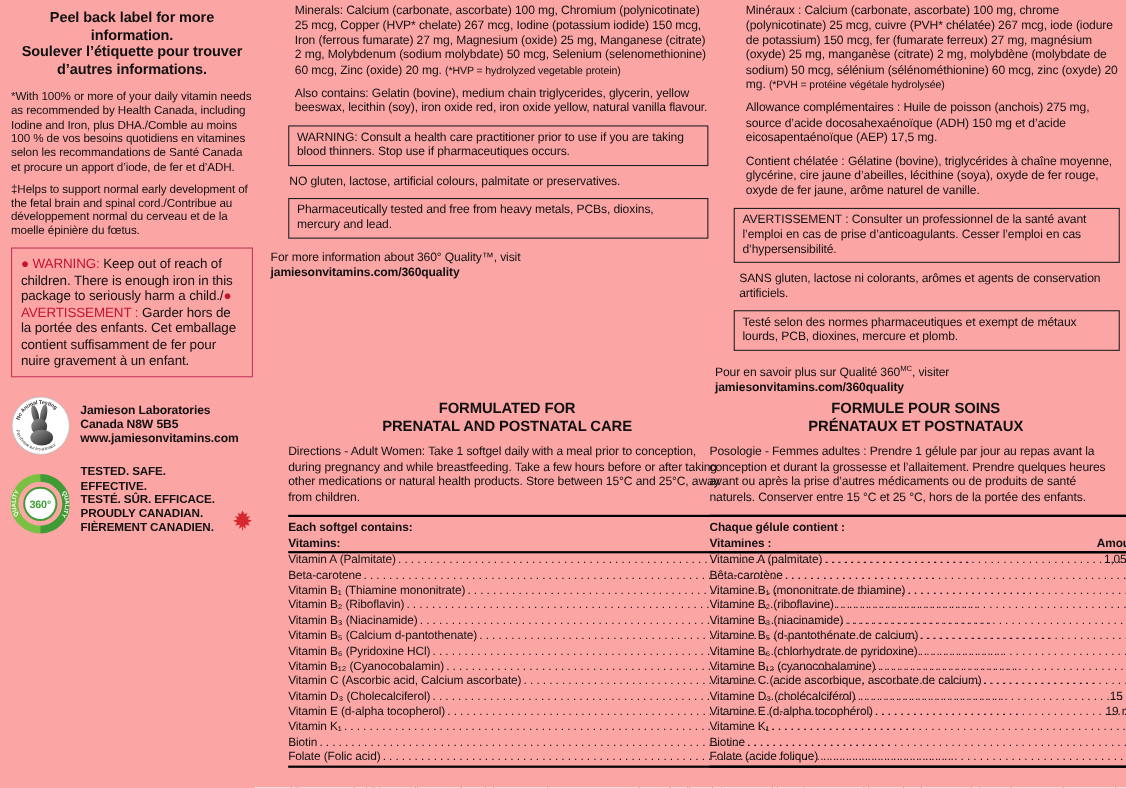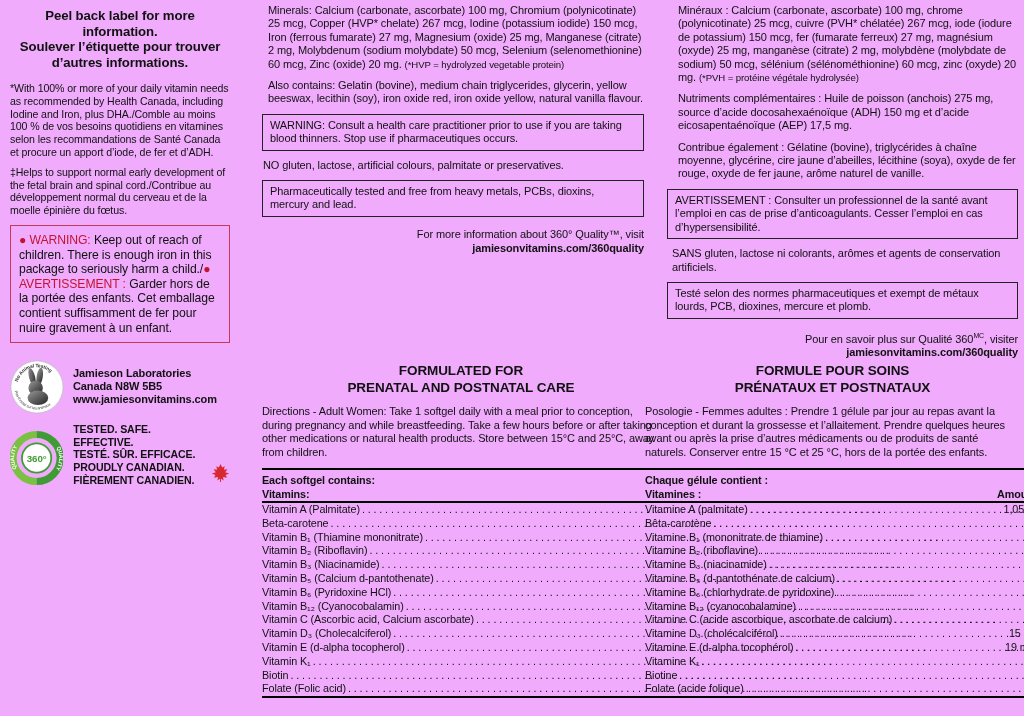--- a/index.html
+++ b/index.html
@@ -1,16 +1,16 @@
 <!DOCTYPE html>
 <html><head>
 <meta charset="utf-8">
 <style>
   html,body{margin:0;padding:0;background:#fff;}
-  #label{position:relative;width:1024px;height:716px;background:#f0abfc;overflow:hidden;
+  #label{position:relative;width:1024px;height:716px;background:#fca5a5;overflow:hidden;
          font-family:"Liberation Sans","DejaVu Sans",sans-serif;color:#111;letter-spacing:-0.1px;}
   .col{position:absolute;}
   #col-left{left:10px;top:6px;width:220px;}
   #col-mid-top{left:246px;top:4px;width:398px;}
   #col-mid-bottom{left:262px;top:358px;width:398px;}
   #col-right-top{left:650px;top:4px;width:368px;}
   #col-right-bottom{left:645px;top:358px;width:375px;}
 
   .p{font-size:11px;line-height:13.4px;margin:0 0 8px 0;}
   .indent-mid{padding-left:22px;}
@@ -27,21 +27,21 @@
   .brand{display:flex;align-items:flex-start;margin-top:17px;}
   .brand-text{font-weight:bold;font-size:11px;line-height:13px;margin-left:9px;margin-top:7px;}
   .tested{display:flex;align-items:flex-end;margin-top:9px;}
   .tested-text{font-weight:bold;font-size:10.6px;line-height:12.6px;margin-left:10px;}
   .leaf{margin:0 0 3px 4px;}
 
   
   .box{border:1.5px solid #222;padding:4px 7px;margin:0 0 8px 16px;font-size:11px;line-height:13.4px;}
   .box-fr{margin-left:17px;}
 
-  .center{text-align:right;}
+  .center{text-align:left;}
   .moreinfo{font-size:11px;line-height:14px;margin-top:10px;}
   .moreinfo .url{font-weight:bold;}
 
   .sect-head{font-weight:bold;font-size:13.5px;line-height:17px;text-align:center;margin:4px 0 9px 0;}
   .directions{font-size:11px;line-height:13.5px;margin:0 0 9px 0;}
 
   
   table.nut{width:100%;border-collapse:collapse;border-top:2px solid #000;border-bottom:2px solid #000;
             font-size:10.8px;table-layout:auto;}
   table.nut td{padding:0;line-height:13.8px;vertical-align:bottom;}
@@ -270,22 +270,22 @@
             </td>
             <td class="amt">1,000 mcg</td>
           </tr>
         </tbody>
     </table>
     <div class="footnote">†Recommended Dietary Allowance for adult women who are pregnant or breastfeeding.</div>
   </div>
 
   <div class="col" id="col-right-top">
     <div class="p indent-fr"><span class="sg-b">Minéraux : </span><span>Calcium (carbonate, ascorbate) 100 mg, chrome (polynicotinate) 25 mcg, cuivre (PVH* chélatée) 267 mcg, </span><span class="sg-b">iode (iodure de potassium) 150 mcg</span><span>, </span><span class="sg-b">fer (fumarate ferreux) 27 mg</span><span>, magnésium (oxyde) 25 mg, manganèse (citrate) 2 mg, molybdène (molybdate de sodium) 50 mcg, sélénium (sélénométhionine) 60 mcg, zinc (oxyde) 20 mg. </span><span class="sg-sm">(*PVH = protéine végétale hydrolysée)</span></div>
-    <div class="p indent-fr"><span class="sg-b">Nutriments complémentaires : </span><span>Huile de poisson (anchois) 275 mg, source </span><span class="sg-b">d’acide docosahexaénoïque (ADH) 150 mg</span><span> et d’acide eicosapentaénoïque (AEP) 17,5 mg.</span></div>
-    <div class="p indent-fr"><span class="sg-b">Contribue également : </span><span>Gélatine (bovine), triglycérides à chaîne moyenne, glycérine, cire jaune d’abeilles, lécithine (soya), oxyde de fer rouge, oxyde de fer jaune, arôme naturel de vanille.</span></div>
+    <div class="p indent-fr"><span class="sg-b">Allowance complémentaires : </span><span>Huile de poisson (anchois) 275 mg, source </span><span class="sg-b">d’acide docosahexaénoïque (ADH) 150 mg</span><span> et d’acide eicosapentaénoïque (AEP) 17,5 mg.</span></div>
+    <div class="p indent-fr"><span class="sg-b">Contient chélatée : </span><span>Gélatine (bovine), triglycérides à chaîne moyenne, glycérine, cire jaune d’abeilles, lécithine (soya), oxyde de fer rouge, oxyde de fer jaune, arôme naturel de vanille.</span></div>
     <div class="box box-fr"><span class="sg-b">AVERTISSEMENT : </span><span>Consulter un professionnel de la santé avant l’emploi en cas de prise d’anticoagulants. Cesser l’emploi en cas d’hypersensibilité.</span></div>
     <div class="p" style="padding-left:22px"><span class="sg-b">SANS</span><span> gluten, lactose ni colorants, arômes et agents de conservation artificiels.</span></div>
     <div class="box box-fr">Testé selon des normes pharmaceutiques et exempt de métaux lourds, PCB, dioxines, mercure et plomb.</div>
     <div class="moreinfo center">
       <div><span>Pour en savoir plus sur Qualité 360</span><span class="sg-sup">MC</span><span>, visiter</span></div>
       <div class="url">jamiesonvitamins.com/360quality</div>
     </div>
   </div>
 
   <div class="col" id="col-right-bottom">

